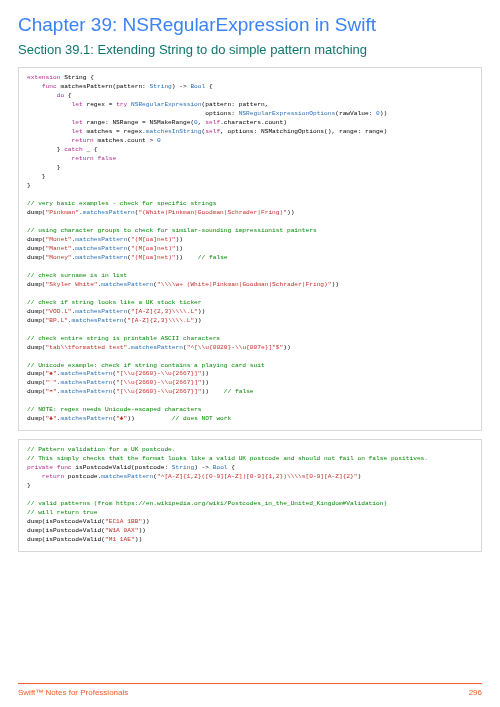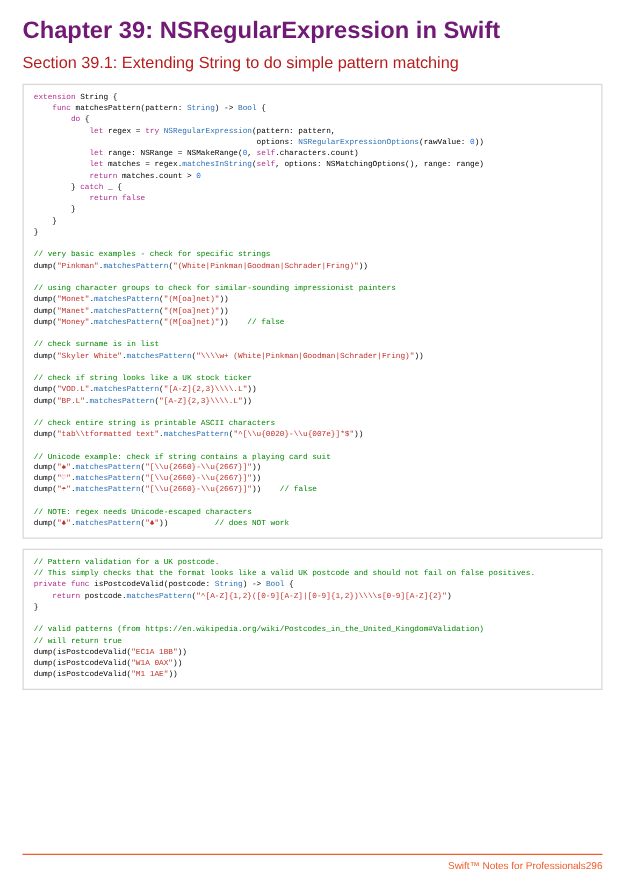--- a/index.html
+++ b/index.html
@@ -11,27 +11,27 @@
     font-family: -apple-system, BlinkMacSystemFont, "Segoe UI", Arial, sans-serif;
     color: #222;
     position: relative;
     box-sizing: border-box;
     overflow: hidden;
   }
   .page {
     padding: 14px 18px 0 18px;
   }
   h1 {
-    color: #701a75;
+    color: #3b82f6;
     font-size: 19px;
-    font-weight: 700;
+    font-weight: 400;
     margin: 0 0 6px 0;
   }
   h2 {
-    color: #b91c1c;
+    color: #0f766e;
     font-size: 13px;
     font-weight: 500;
     margin: 0 0 10px 0;
   }
   pre {
     font-family: "Menlo", "Consolas", "Courier New", monospace;
     font-size: 6.2px;
     line-height: 1.45;
     margin: 0;
     white-space: pre;
@@ -52,21 +52,21 @@
   .footer {
     position: absolute;
     bottom: 10px;
     left: 18px;
     right: 18px;
     border-top: 1px solid #f15a29;
     padding-top: 4px;
     font-size: 8px;
     color: #f15a29;
     display: flex;
-    justify-content: flex-end;
+    justify-content: space-between;
   }
   
   .kw  { color: #b02b8f; }  
   .typ { color: #2a6fb5; }  
   .fn  { color: #2a6fb5; }  
   .str { color: #c2302a; }  
   .num { color: #1d6fdc; }  
   .cmt { color: #008800; }  
   .self{ color: #b02b8f; }
   .priv{ color: #b02b8f; }

